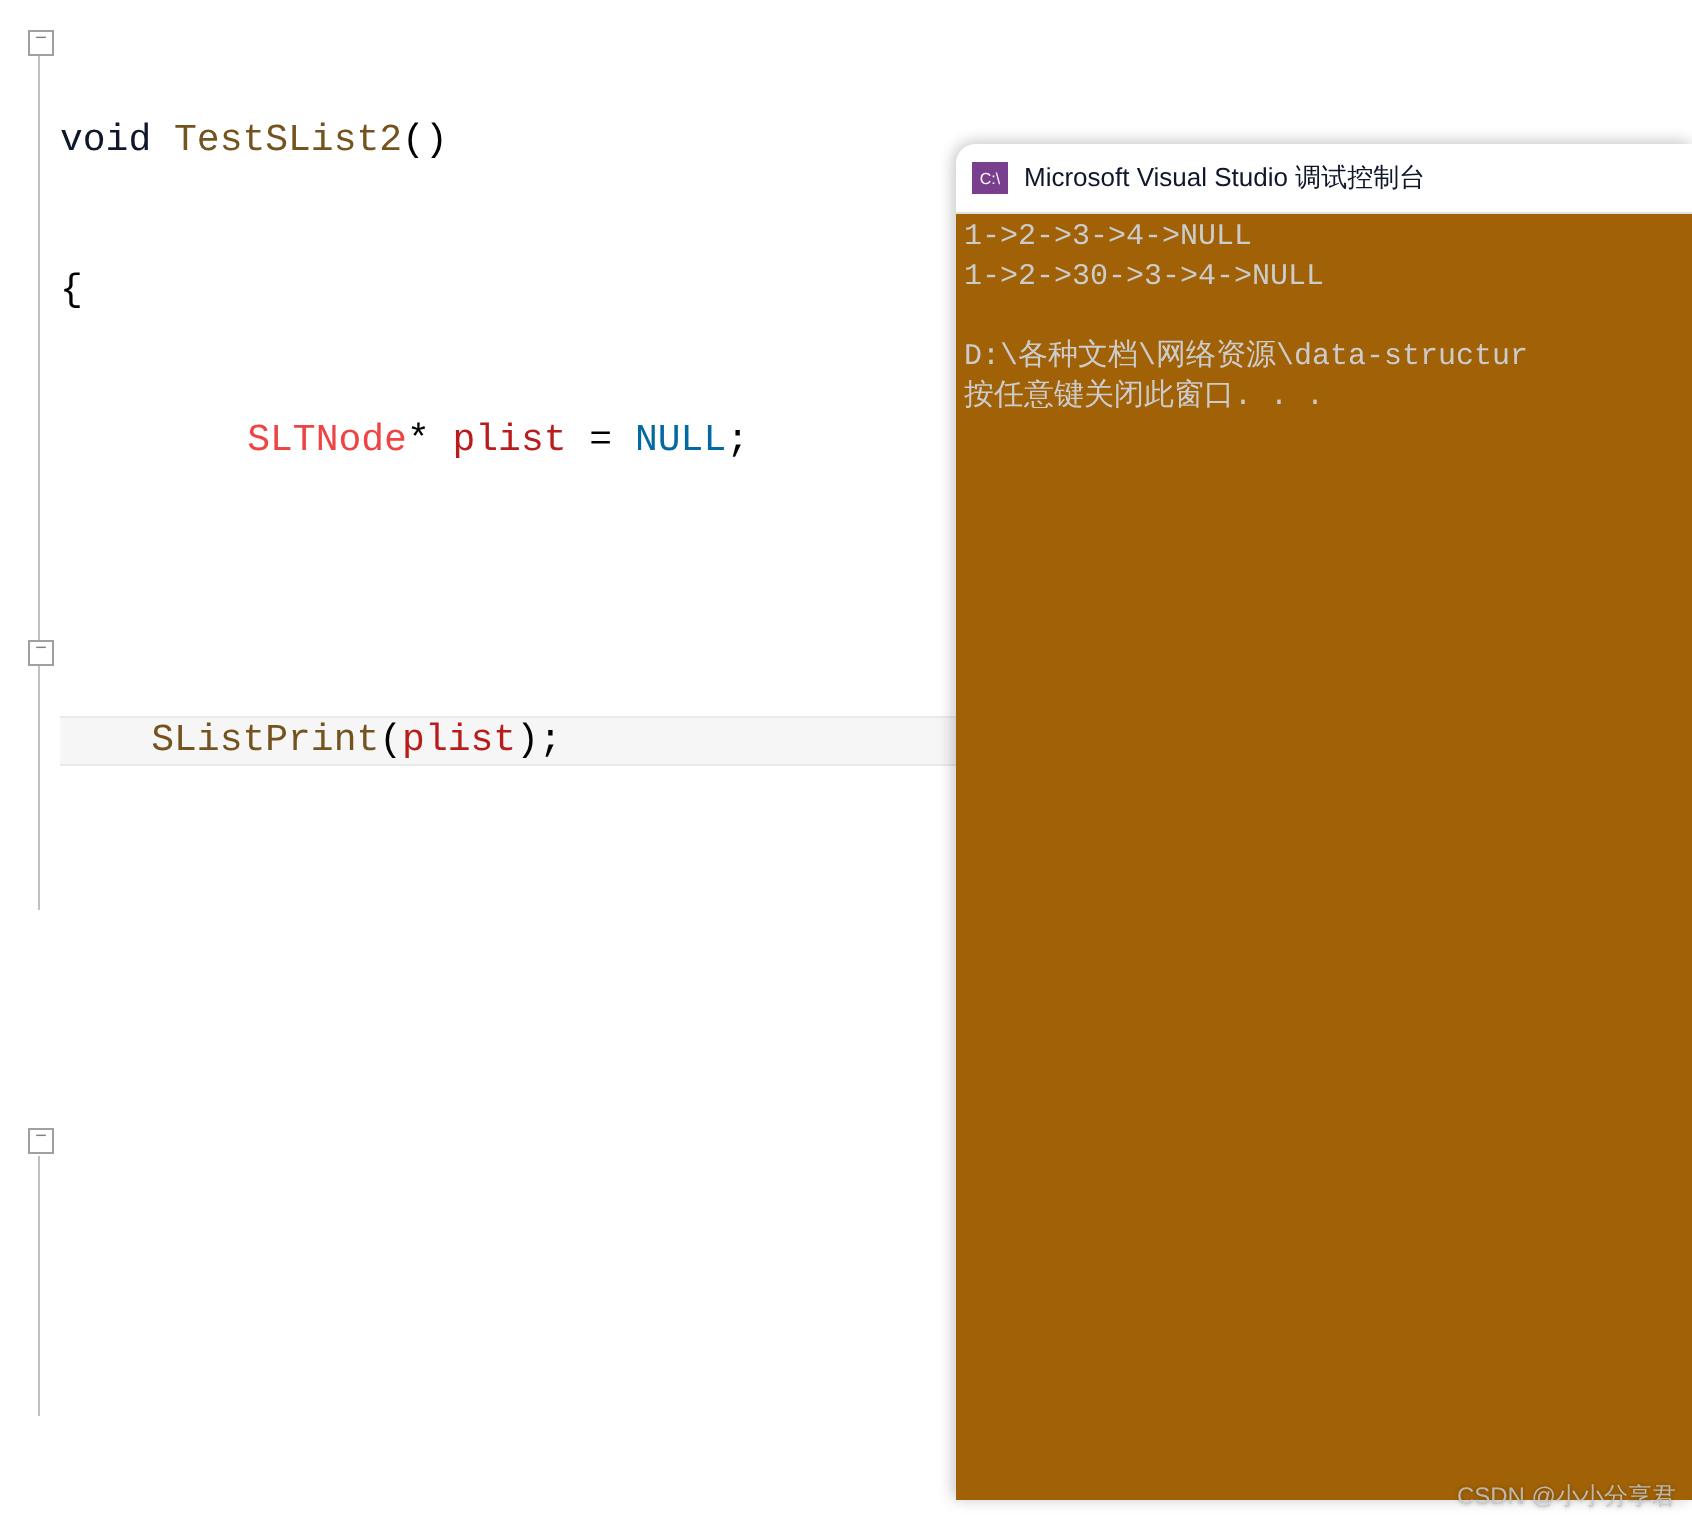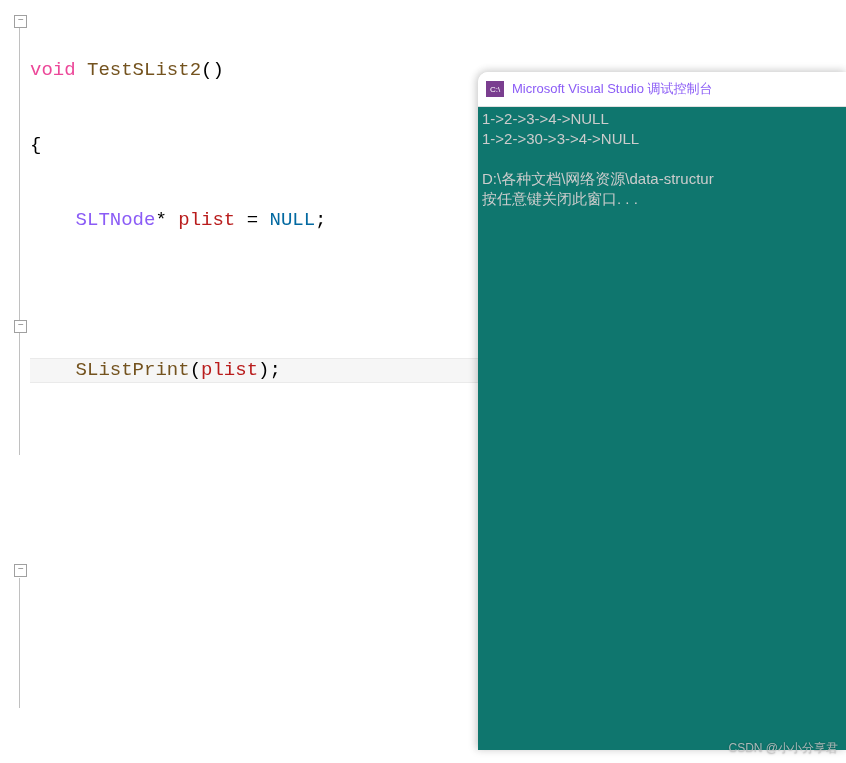--- a/index.html
+++ b/index.html
@@ -53,22 +53,22 @@
     background: #c0c0c0;
   }
   .code {
     position: absolute;
     left: 30px;
     top: 8px;
   }
   .code-line {
     height: 25px;
   }
-  .kw { color: #ec4899; }
-  .type { color: #8b5cf6; }
+  .kw { color: #0f172a; }
+  .type { color: #ef4444; margin-left: 48px; }
   .func { color: #74531f; }
   .num { color: #098658; }
   .macro { color: #0369a1; }
   .ident { color: #b91c1c; }
 
   .hlrow {
     position: absolute;
     left: 0;
     width: 846px;
     height: 25px;
@@ -105,28 +105,28 @@
     display: flex;
     align-items: center;
     justify-content: center;
     color: #fff;
     font-size: 8px;
     font-family: sans-serif;
   }
   .title-text {
     font-family: "Segoe UI", "Microsoft YaHei", sans-serif;
     font-size: 13px;
-    color: #8b5cf6;
+    color: #0f172a;
   }
   .console-body {
-    background: #0f766e;
+    background: #a16207;
     color: #cccccc;
     height: calc(100% - 34px);
     padding: 2px 4px;
-    font-family: Liberation Sans, sans-serif;
+    font-family: Liberation Mono, monospace;
     font-size: 15px;
     line-height: 20px;
     white-space: pre;
     overflow: hidden;
   }
 
   .watermark {
     position: absolute;
     right: 8px;
     bottom: 6px;

